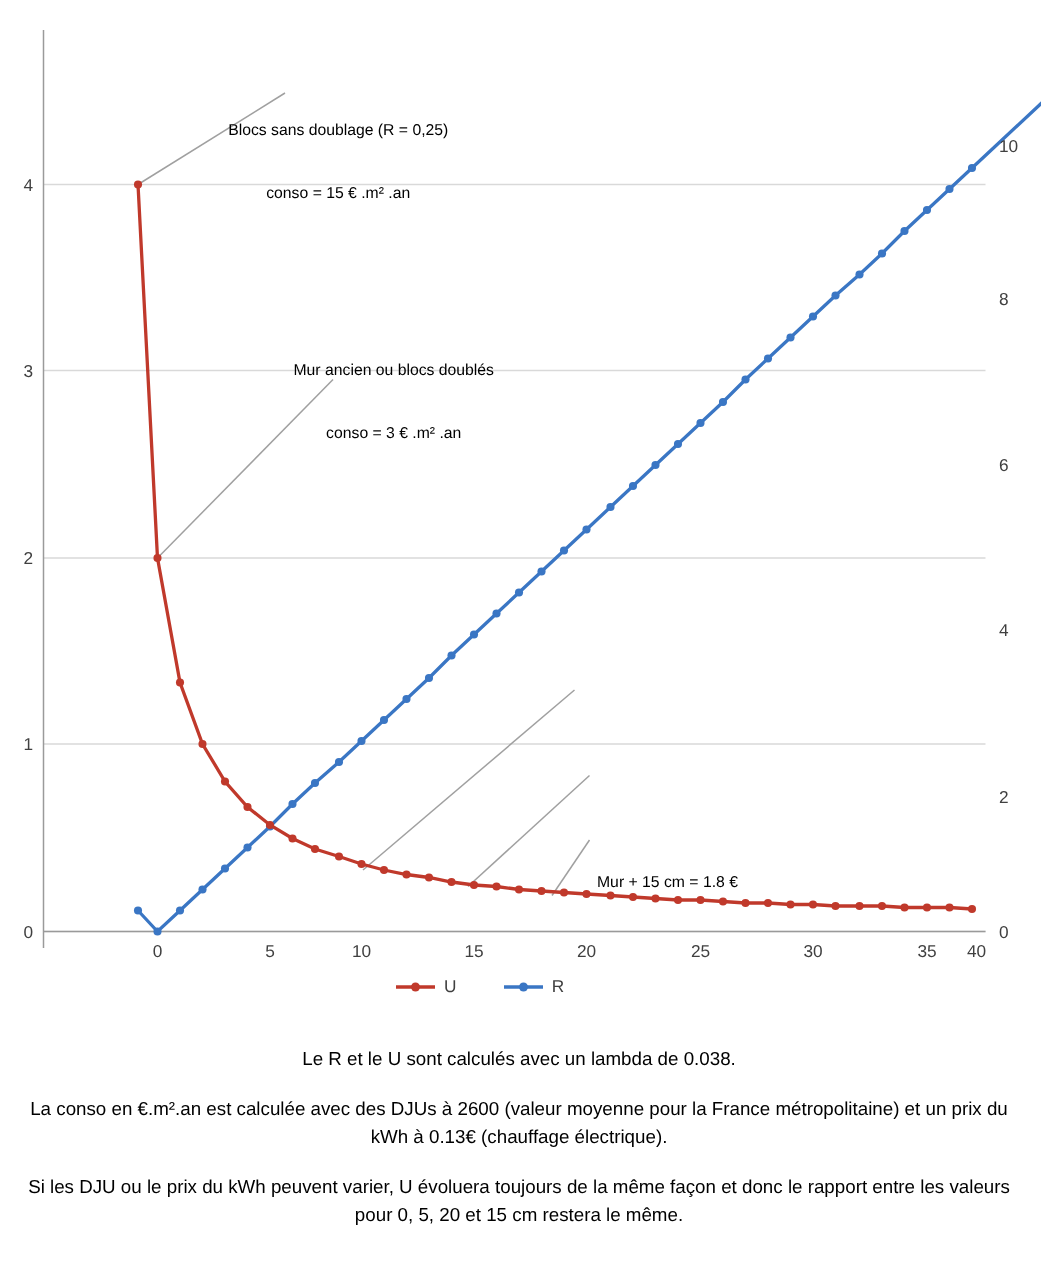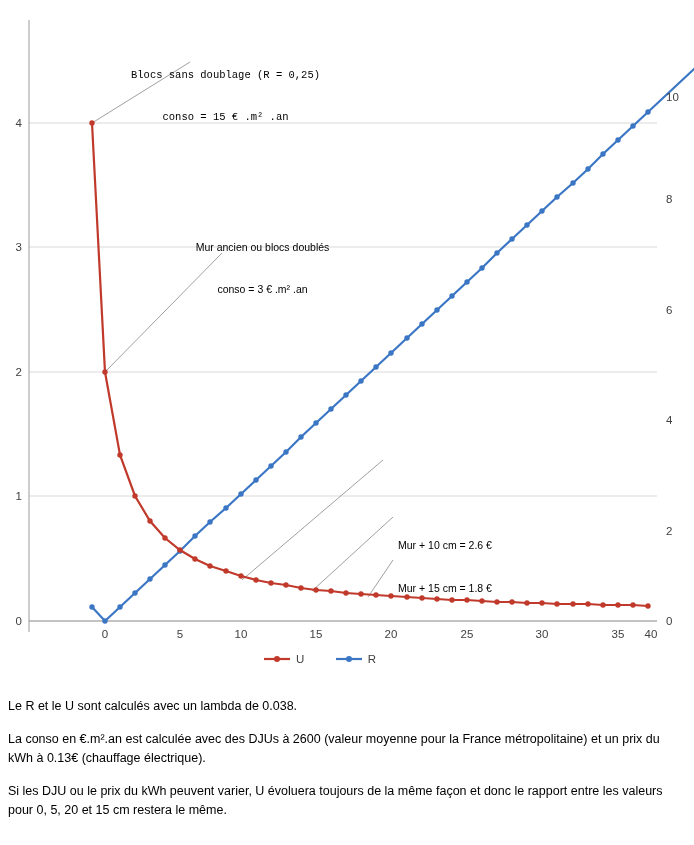--- a/index.html
+++ b/index.html
@@ -68,20 +68,21 @@
     position: absolute;
     left: 8px;
     top: 697px;
     width: 676px;
     font-size: 12.5px;
     line-height: 19px;
     color: #000000;
   }
   #notes p {
     margin: 0 0 14px 0;
+    text-align: center;
   }
 </style>
 </head>
 <body>
 
 <div id="page">
 
   <div id="chart-area">
 
     <svg class="plot" width="694" height="690">
@@ -218,34 +219,31 @@
         <text class="tick-label" x="241" y="638" text-anchor="middle">10</text>
         <text class="tick-label" x="316" y="638" text-anchor="middle">15</text>
         <text class="tick-label" x="391" y="638" text-anchor="middle">20</text>
         <text class="tick-label" x="467" y="638" text-anchor="middle">25</text>
         <text class="tick-label" x="542" y="638" text-anchor="middle">30</text>
         <text class="tick-label" x="618" y="638" text-anchor="middle">35</text>
         <text class="tick-label" x="651" y="638" text-anchor="middle">40</text>
       </g>
     </svg>
 
-    <div class="annotation ann-center" style="left:118px; top:40px; width:215px;font-family:Liberation Mono, monospace;">
+    <div class="annotation ann-center" style="left:118px; top:52px; width:215px;">
       <div>Blocs sans doublage (R = 0,25)</div>
       <div>conso = 15 € .m² .an</div>
     </div>
 
     <div class="annotation ann-center" style="left:155px; top:212px; width:215px;">
       <div>Mur ancien ou blocs doublés</div>
       <div>conso = 3 € .m² .an</div>
     </div>
 
 
-    <div class="annotation ann-left" style="left:398px; top:510px; width:200px;">
-      <div>Mur + 10 cm = 2.6 €</div>
-    </div>
 
     <div class="annotation ann-left" style="left:398px; top:553px; width:200px;">
       <div>Mur + 15 cm = 1.8 €</div>
     </div>
 
     <div class="legend">
       <span class="item">
         <svg width="26" height="10">
           <line x1="0" y1="5" x2="26" y2="5" stroke="#c0392b" stroke-width="2.2"></line>
           <circle cx="13" cy="5" r="3" fill="#c0392b"></circle>

